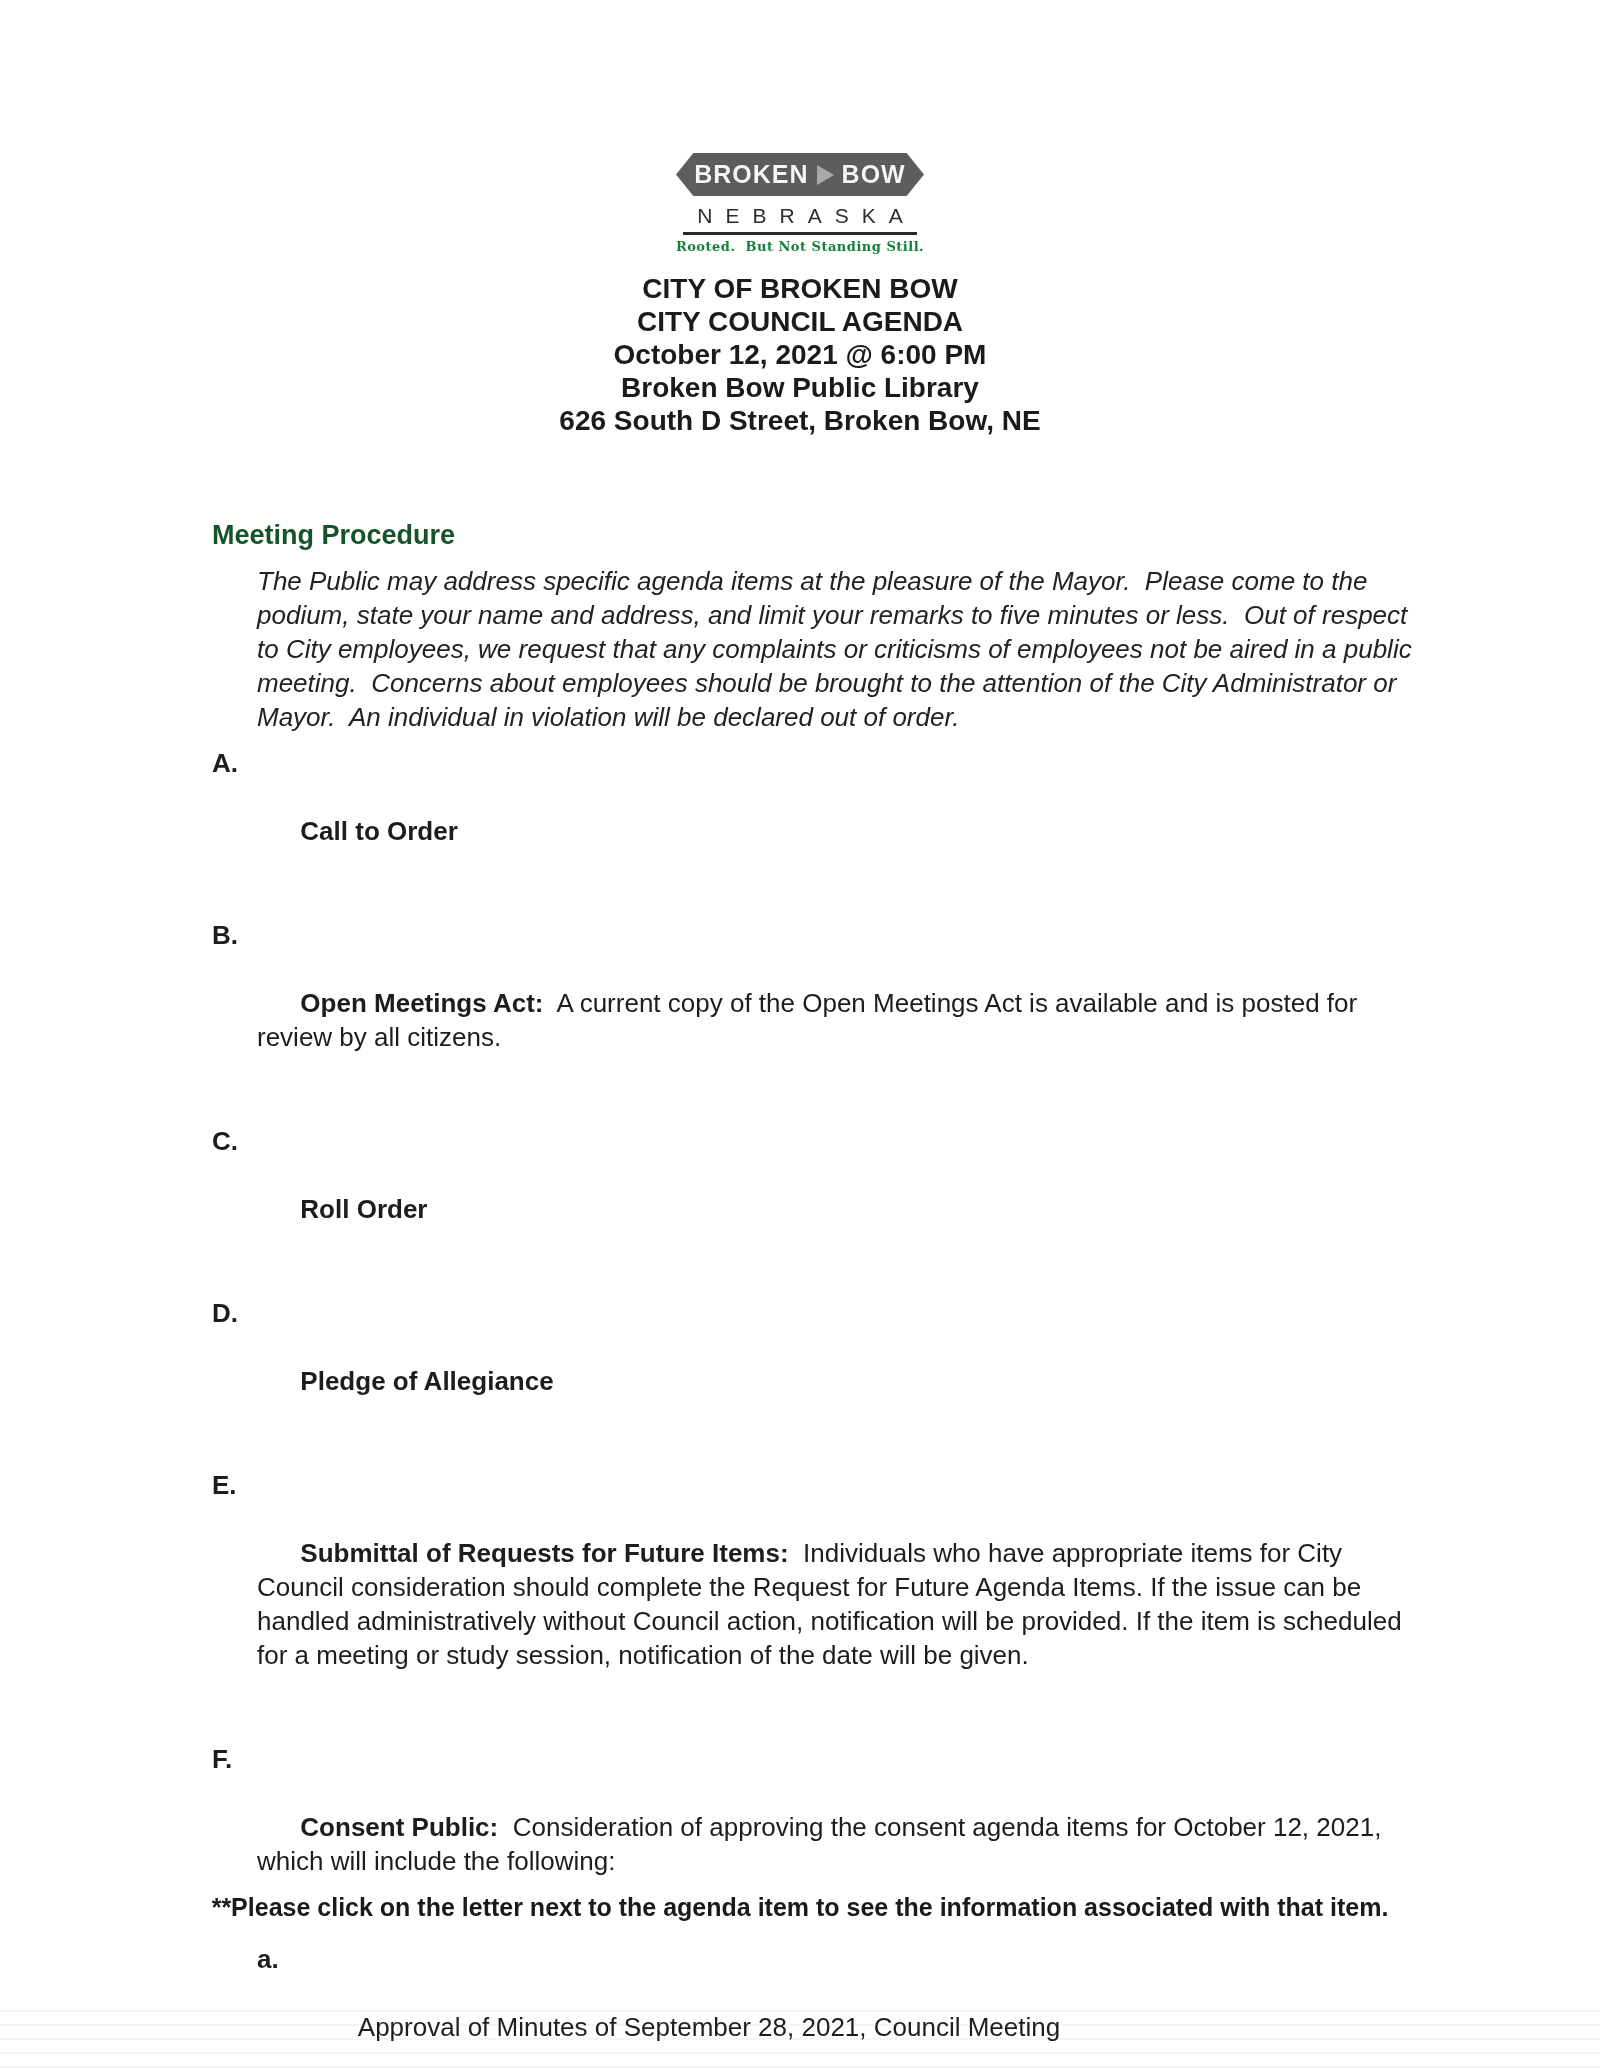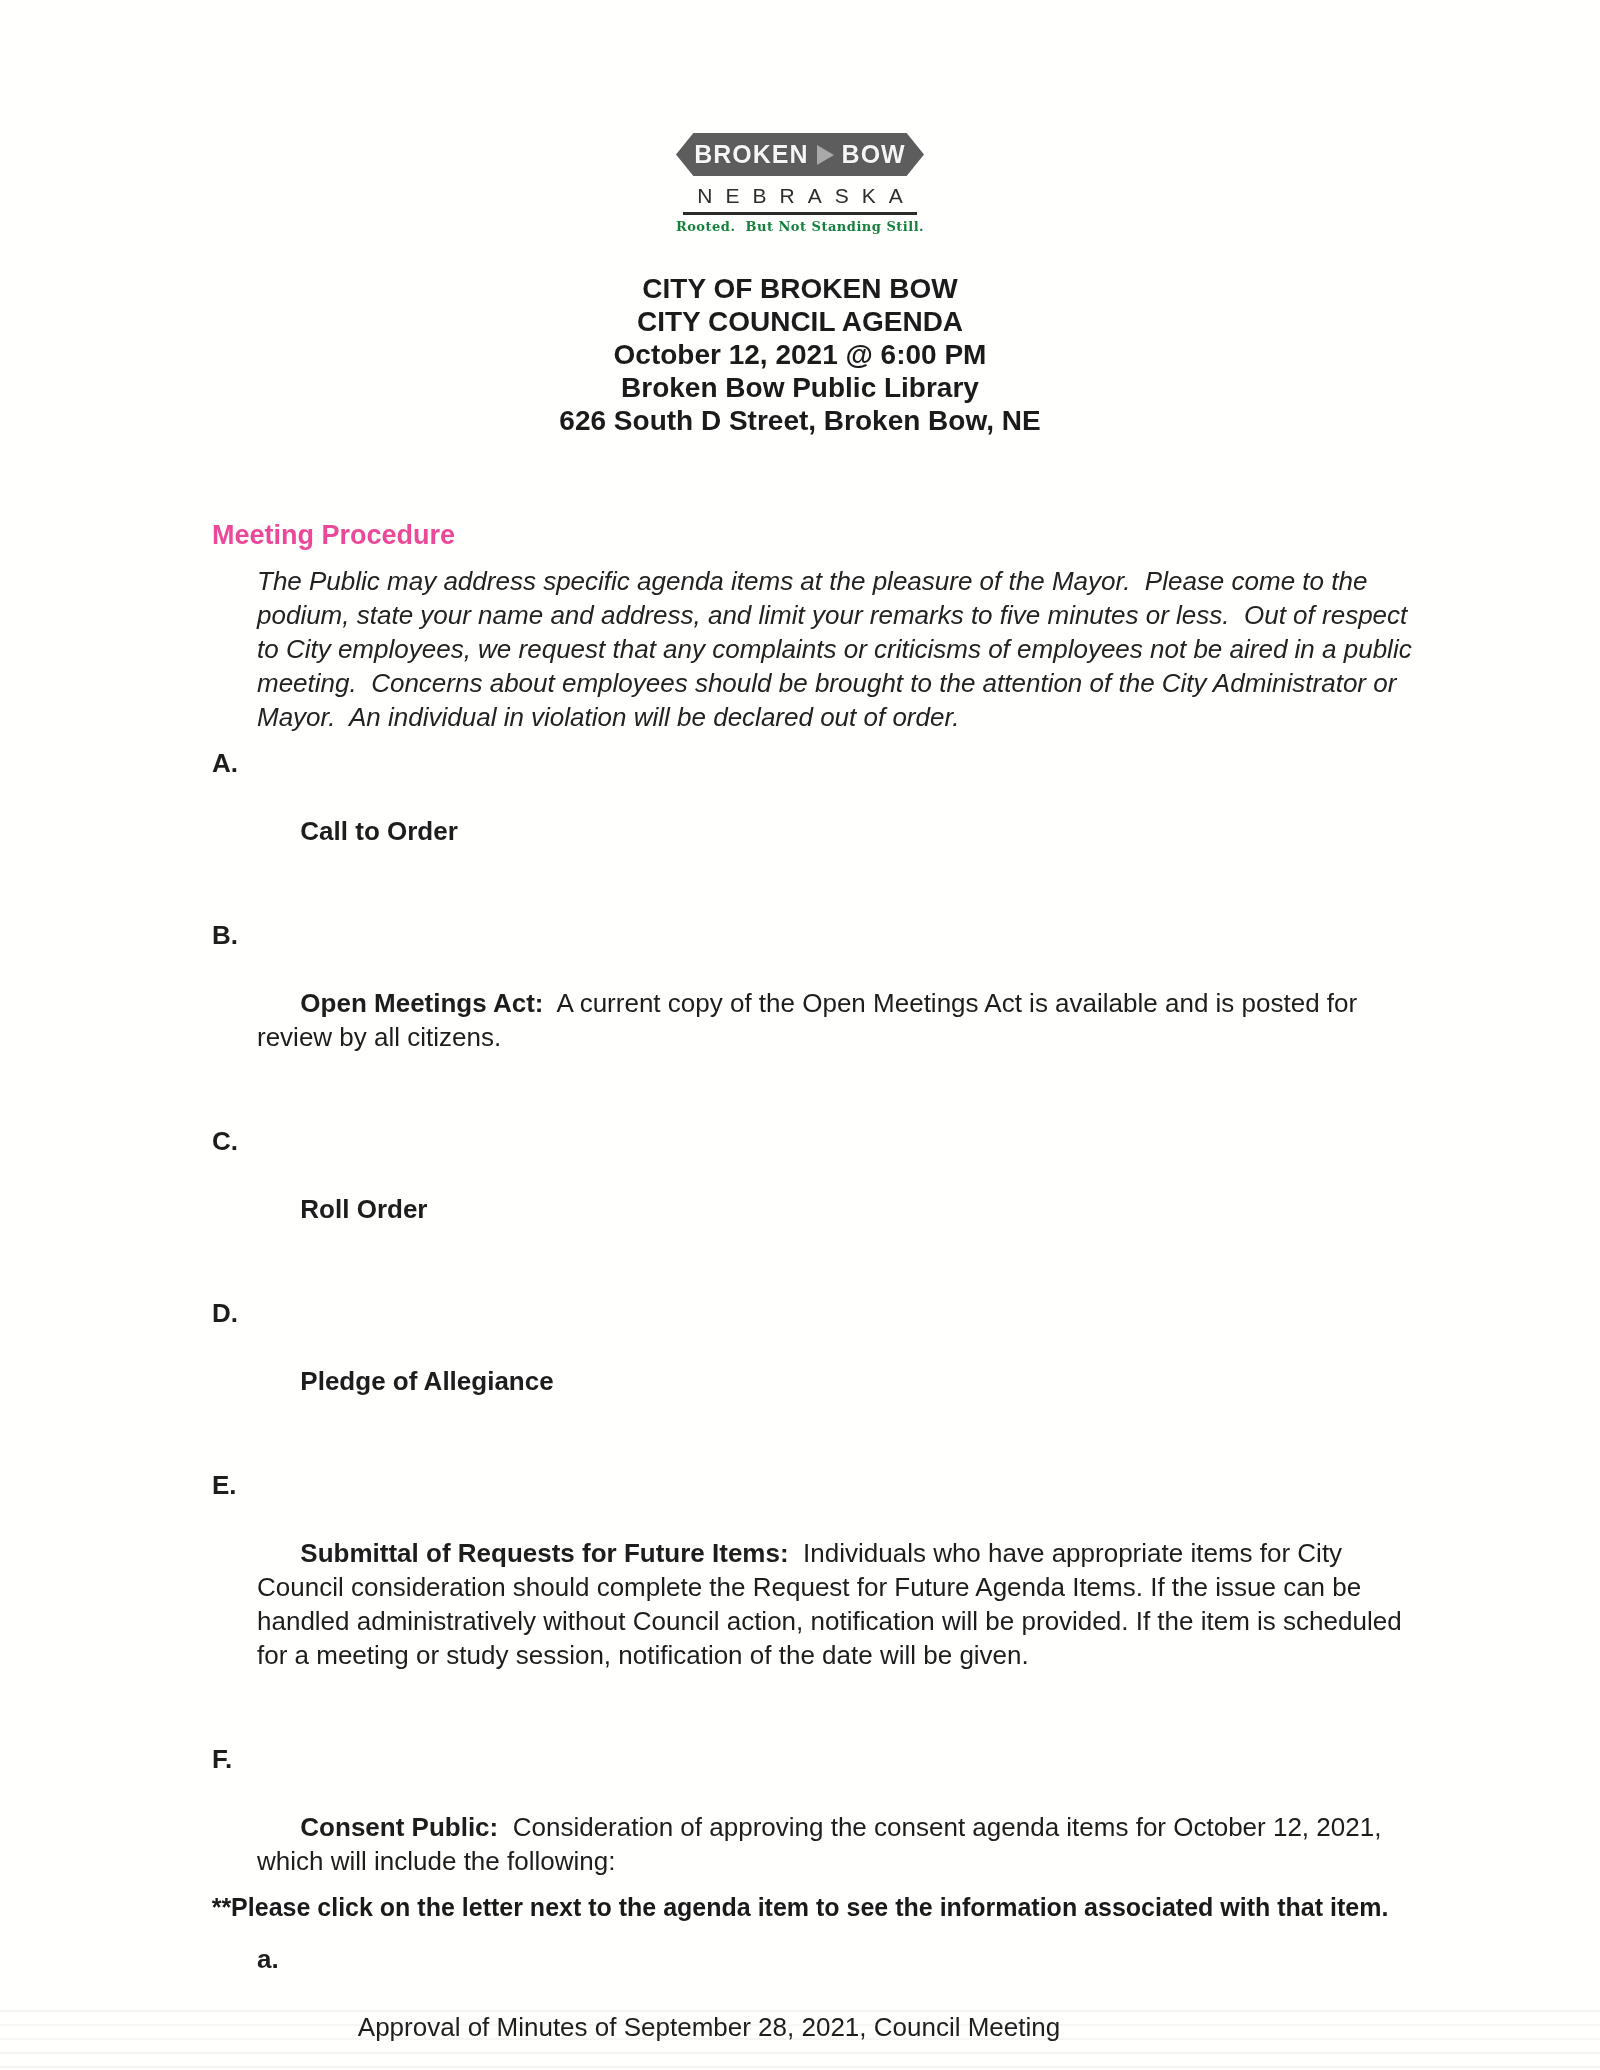--- a/index.html
+++ b/index.html
@@ -15,20 +15,21 @@
 
   
   .logo { position: absolute; top: 132px; left: 0; width: 100%;
           display: flex; flex-direction: column; align-items: center; }
   .logo-banner {
     width: 248px; height: 45px; background: #5d5d5d;
     clip-path: polygon(0 50%, 7% 2%, 93% 2%, 100% 50%, 93% 98%, 7% 98%);
     display: flex; align-items: center; justify-content: center; gap: 7px;
     color: #f5f5f5; font-weight: bold; font-size: 25px; letter-spacing: 1px;
     text-shadow: 0 0 1px #3a3a3a;
+    margin-top: 20px;
   }
   .logo-arrow {
     width: 0; height: 0;
     border-left: 17px solid #a9a9a9;
     border-top: 10px solid transparent;
     border-bottom: 10px solid transparent;
     margin: 0 1px;
   }
   .logo-state {
     margin-top: 7px; font-size: 21px; color: #2d2d2d;
@@ -43,21 +44,21 @@
 
   
   .title-block {
     position: absolute; top: 272px; left: 0; width: 100%;
     text-align: center; font-weight: bold; font-size: 28px;
     line-height: 33px; color: #1b1b1b;
   }
 
   
   .mp { position: absolute; top: 520px; left: 212px; width: 1215px; }
-  .mp-heading { font-weight: bold; font-size: 27px; color: #ec4899; }
+  .mp-heading { font-weight: bold; font-size: 27px; color: #14532d; }
   .mp-body {
     margin-left: 45px; margin-top: 13px; width: 1168px;
     font-style: italic; font-size: 26px; line-height: 34px;
     white-space: pre-wrap; color: #222222;
   }
 
   
   .agenda { position: absolute; top: 746px; left: 212px; width: 1215px;
             font-size: 26px; line-height: 34px; }
   .item { position: relative; padding-left: 45px; white-space: pre-wrap; }

